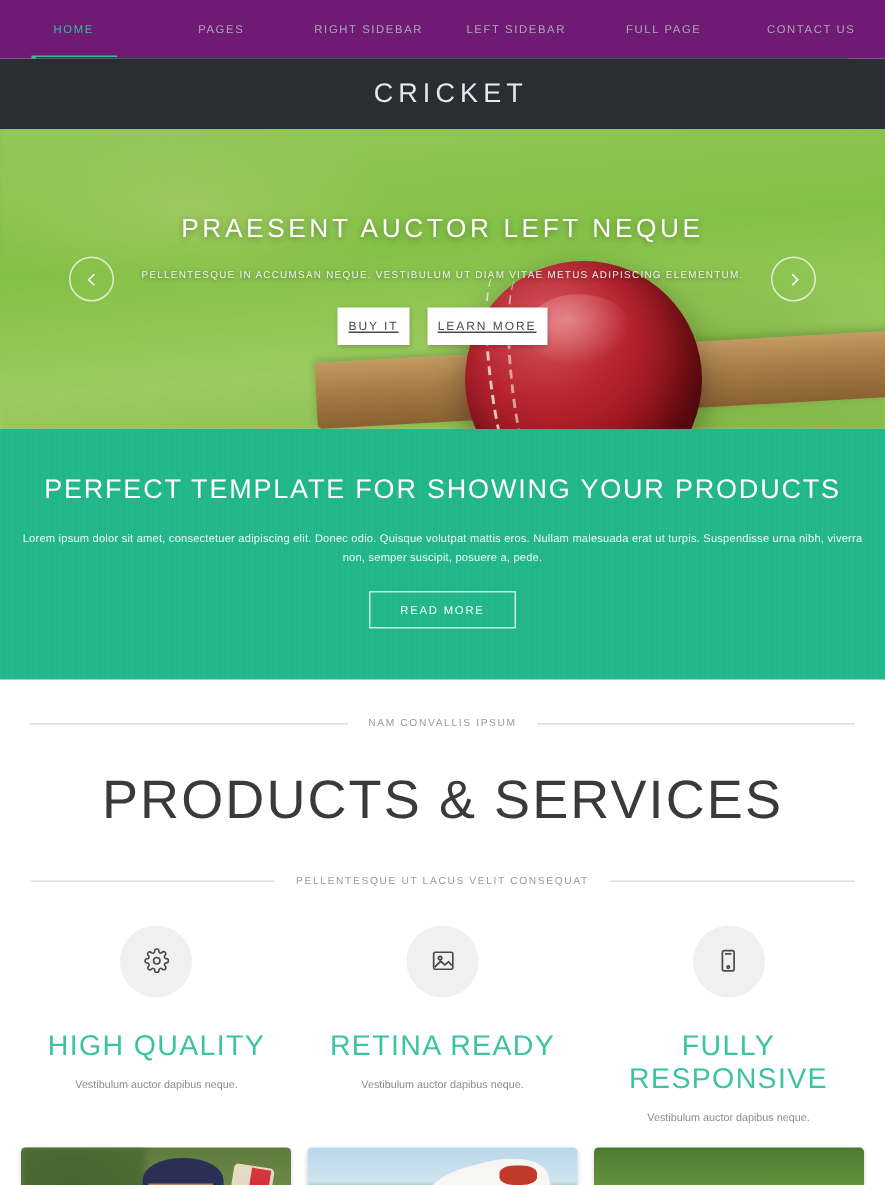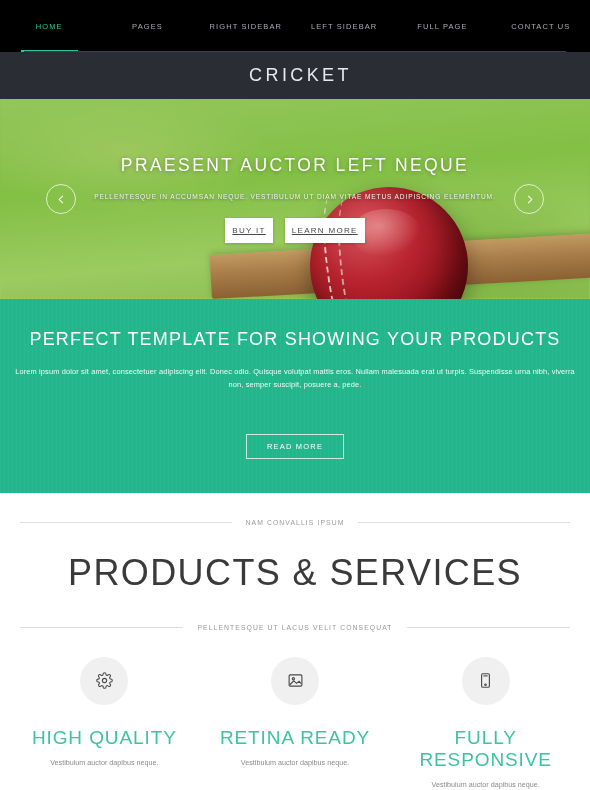--- a/index.html
+++ b/index.html
@@ -4,21 +4,21 @@
 <style>
   * { box-sizing: border-box; margin: 0; padding: 0; }
   html, body {
     width: 590px; height: 790px;
     font-family: "Liberation Sans", sans-serif;
     background: #ffffff; overflow: hidden;
   }
 
   
   .topbar {
-    height: 52px; background: #000000;
+    height: 39px; background: #701a75;
     display: flex; align-items: stretch;
     position: relative;
   }
   .nav { display: flex; width: 100%; align-items: stretch; }
   .nav-item {
     flex: 1; display: flex; align-items: center; justify-content: center;
     font-size: 7.5px; letter-spacing: 1.1px; color: #a7abb0;
     font-weight: 400; position: relative; cursor: pointer;
     font-family: "Liberation Sans", sans-serif;
   }
@@ -130,25 +130,25 @@
     background: #22b68b; padding: 30px 3px 34px; text-align: center;
     background-image: repeating-linear-gradient(90deg,
       rgba(255,255,255,.035) 0px, rgba(255,255,255,.035) 1px,
       rgba(0,0,0,0) 1px, rgba(0,0,0,0) 4px);
   }
   .band-title {
     color: #ffffff; font-size: 18px; font-weight: 300;
     letter-spacing: 1.2px; font-family: "Liberation Sans", sans-serif;
   }
   .band-text {
-    margin: 16px auto 16px; max-width: 560px; color: #f0fbf7;
+    margin: 16px auto 4px; max-width: 560px; color: #f0fbf7;
     font-size: 7.4px; line-height: 1.75; letter-spacing: .15px;
   }
   .band-btn {
-    margin-top: 26px; display: inline-block; background: transparent;
+    margin-top: 11px; display: inline-block; background: transparent;
     border: 1px solid rgba(255,255,255,.75); color: #ffffff;
     padding: 7px 20px; font-size: 7.5px; letter-spacing: 1.2px;
     cursor: pointer; font-family: "Liberation Sans", sans-serif;
   }
 
   
   .section { padding: 26px 18px 0; text-align: center; }
   .eyebrow-wrap {
     display: flex; align-items: center; gap: 14px; margin: 0 2px;
   }

